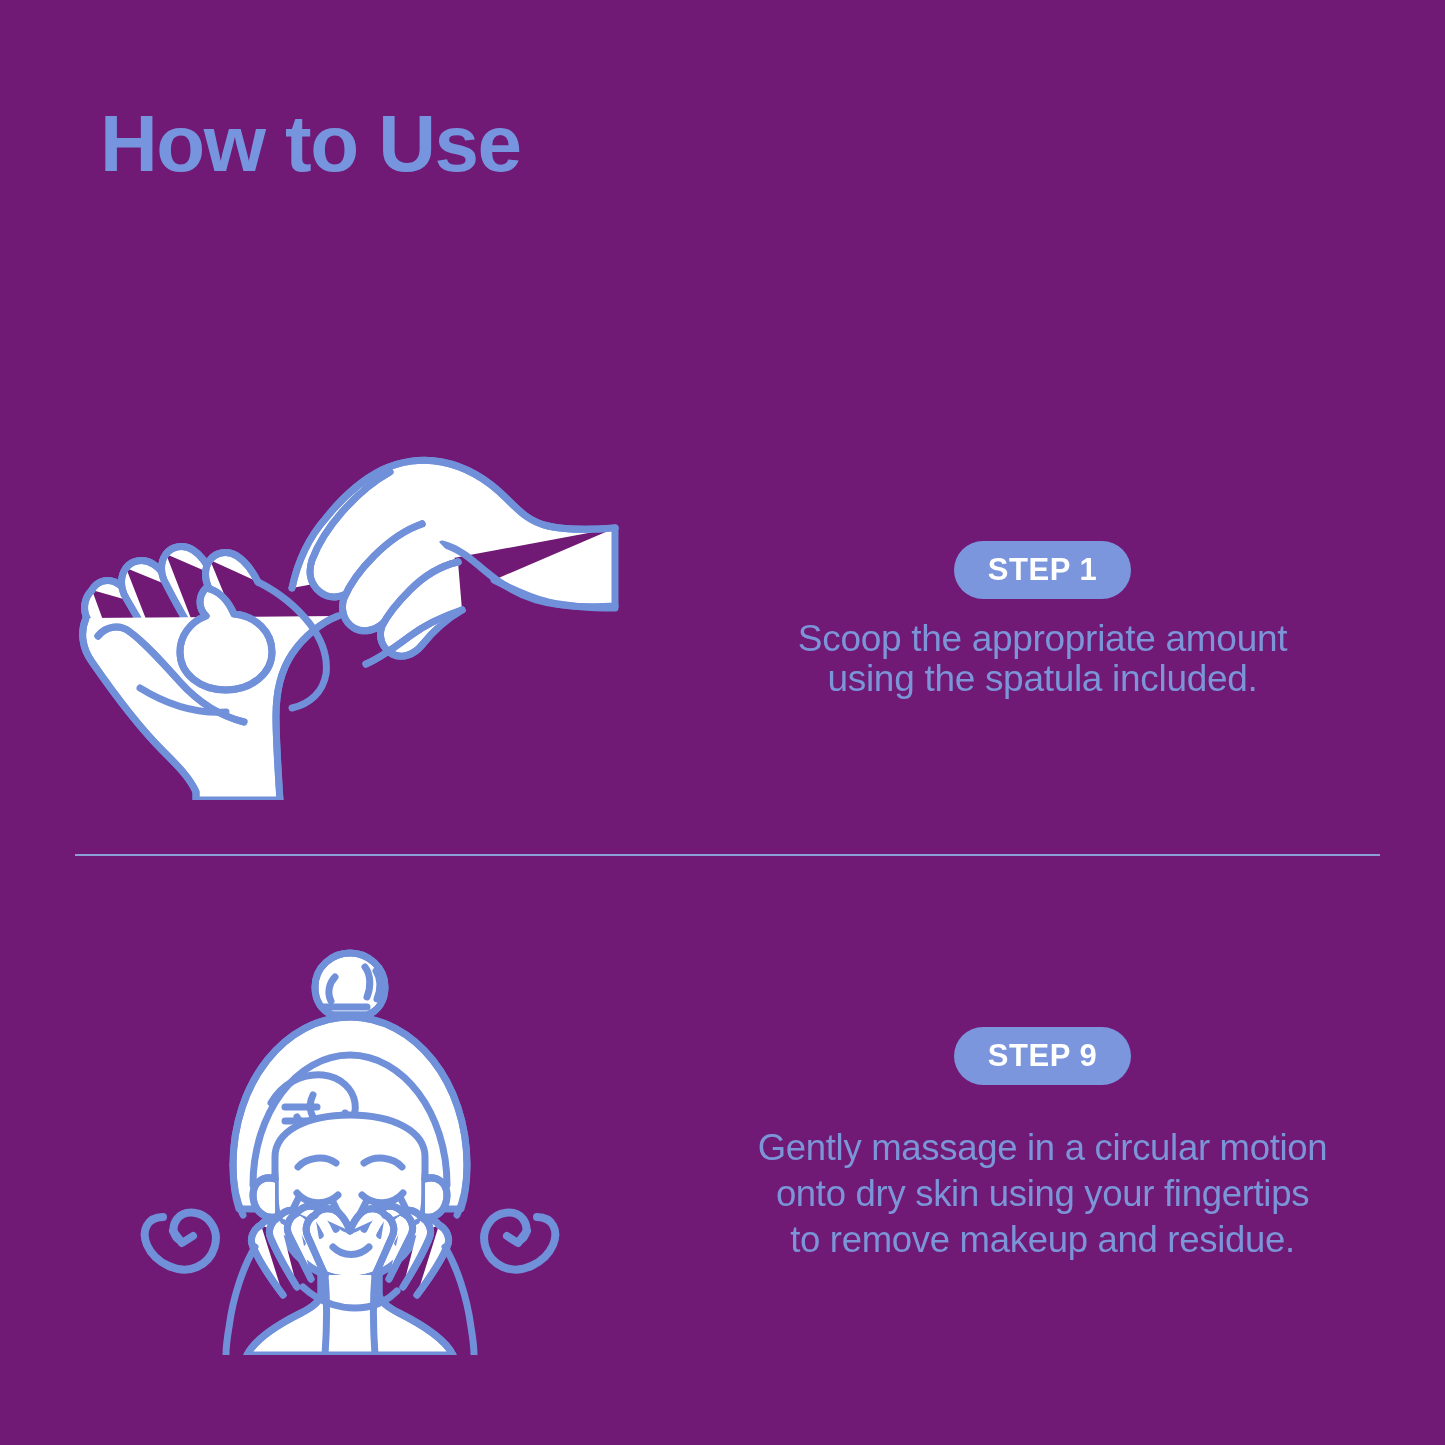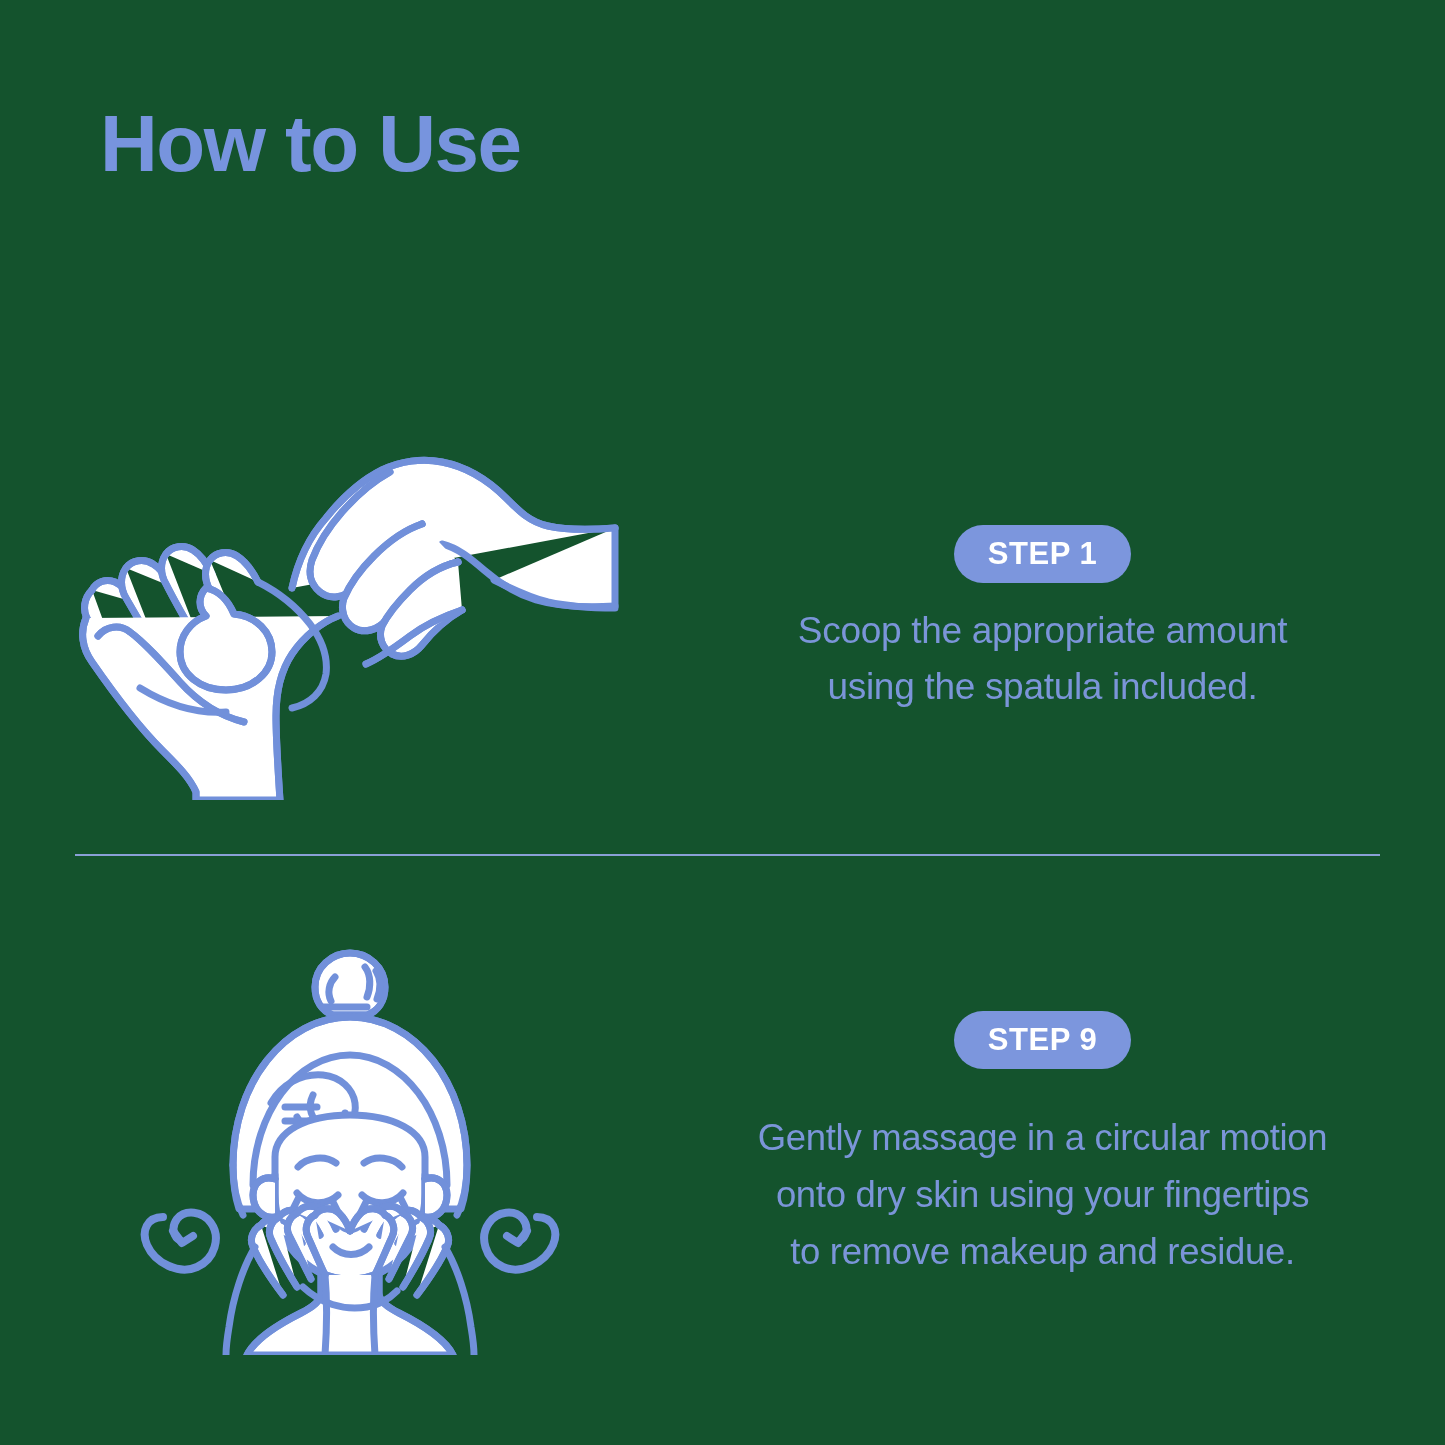--- a/index.html
+++ b/index.html
@@ -13,21 +13,21 @@
     background: #eef1fd;
     font-family: "Liberation Sans", sans-serif;
     overflow: hidden;
     position: relative;
   }
 
   .page {
     position: relative;
     width: 1445px;
     height: 1445px;
-    background: #14532d;
+    background: #701a75;
   }
 
   
   .title-block {
     position: absolute;
     left: 100px;
     top: 98px;
     width: 1150px;
   }
   .title-line {
@@ -78,26 +78,26 @@
     padding: 13px 34px 14px 34px;
     border-radius: 40px;
     line-height: 1;
   }
 
   .step-desc {
     margin-top: 20px;
     color: #7b95d8;
     font-family: "Liberation Sans", sans-serif;
     font-size: 37px;
-    line-height: 56px;
+    line-height: 40px;
     text-align: center;
     letter-spacing: -0.3px;
     white-space: pre-line;
   }
-  #step-desc-2 { margin-top: 40px; font-size: 36.5px; line-height: 57px; }
+  #step-desc-2 { margin-top: 40px; font-size: 36.5px; line-height: 46px; }
 
   
   .divider {
     position: absolute;
     left: 75px;
     top: 854px;
     width: 1305px;
     height: 2px;
     background: #8aa0d6;
   }

